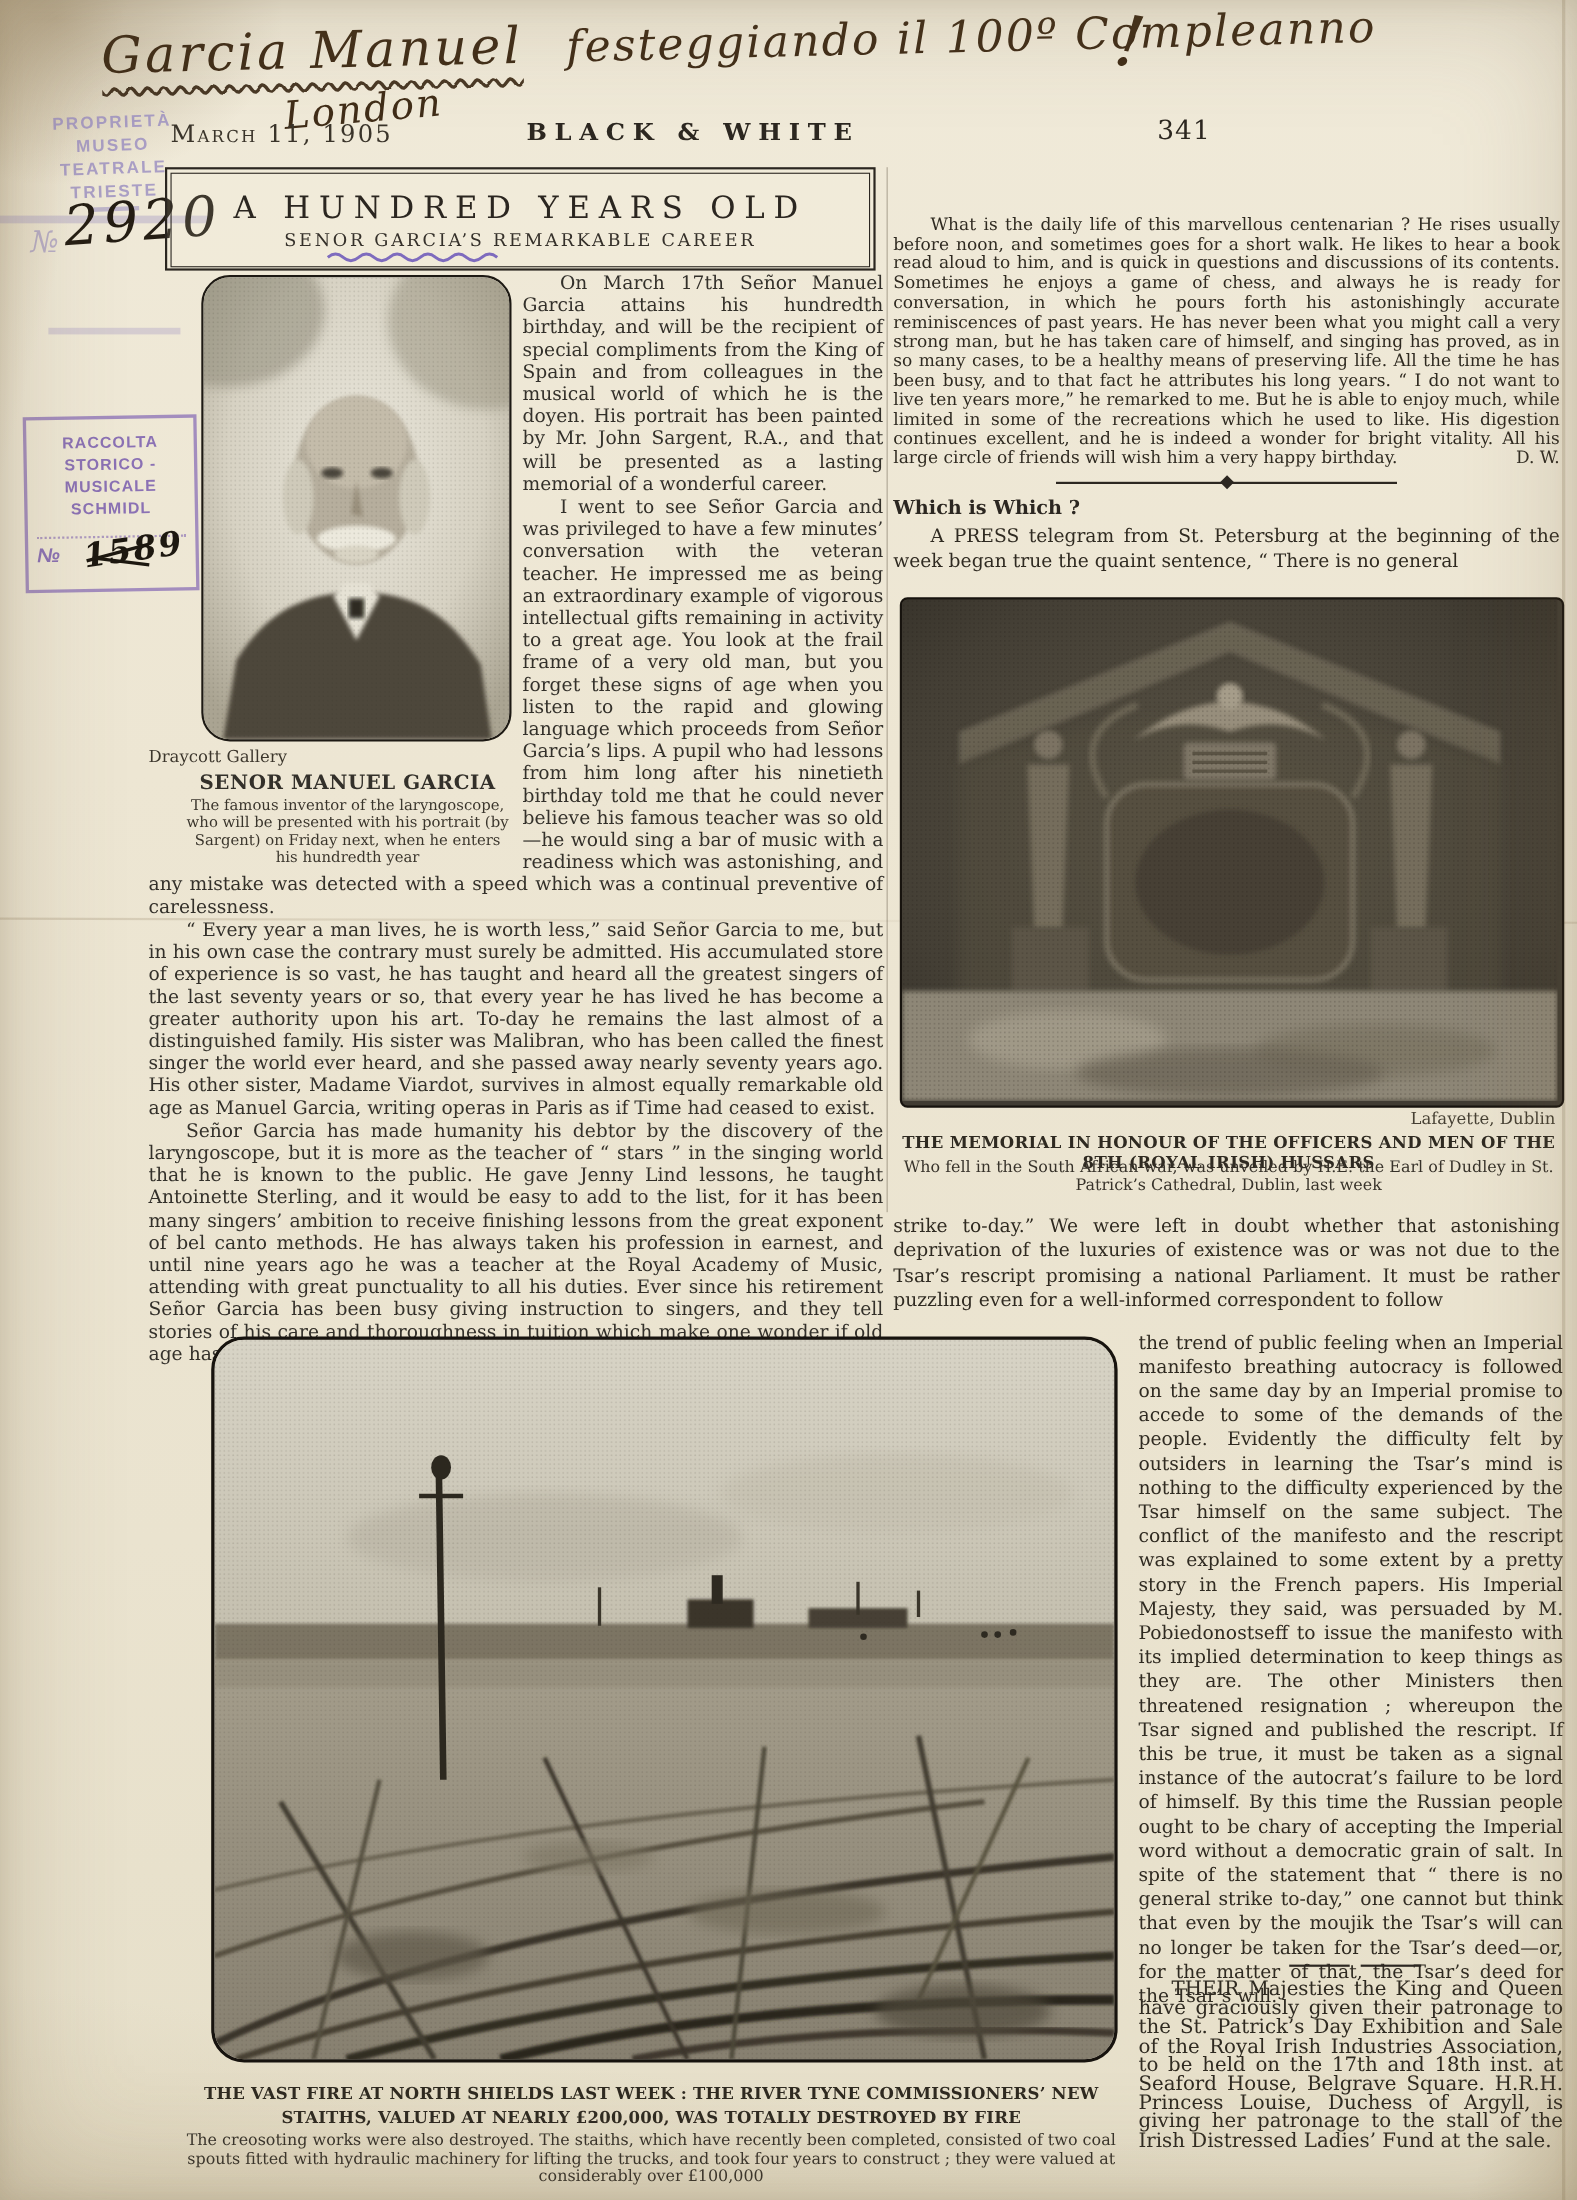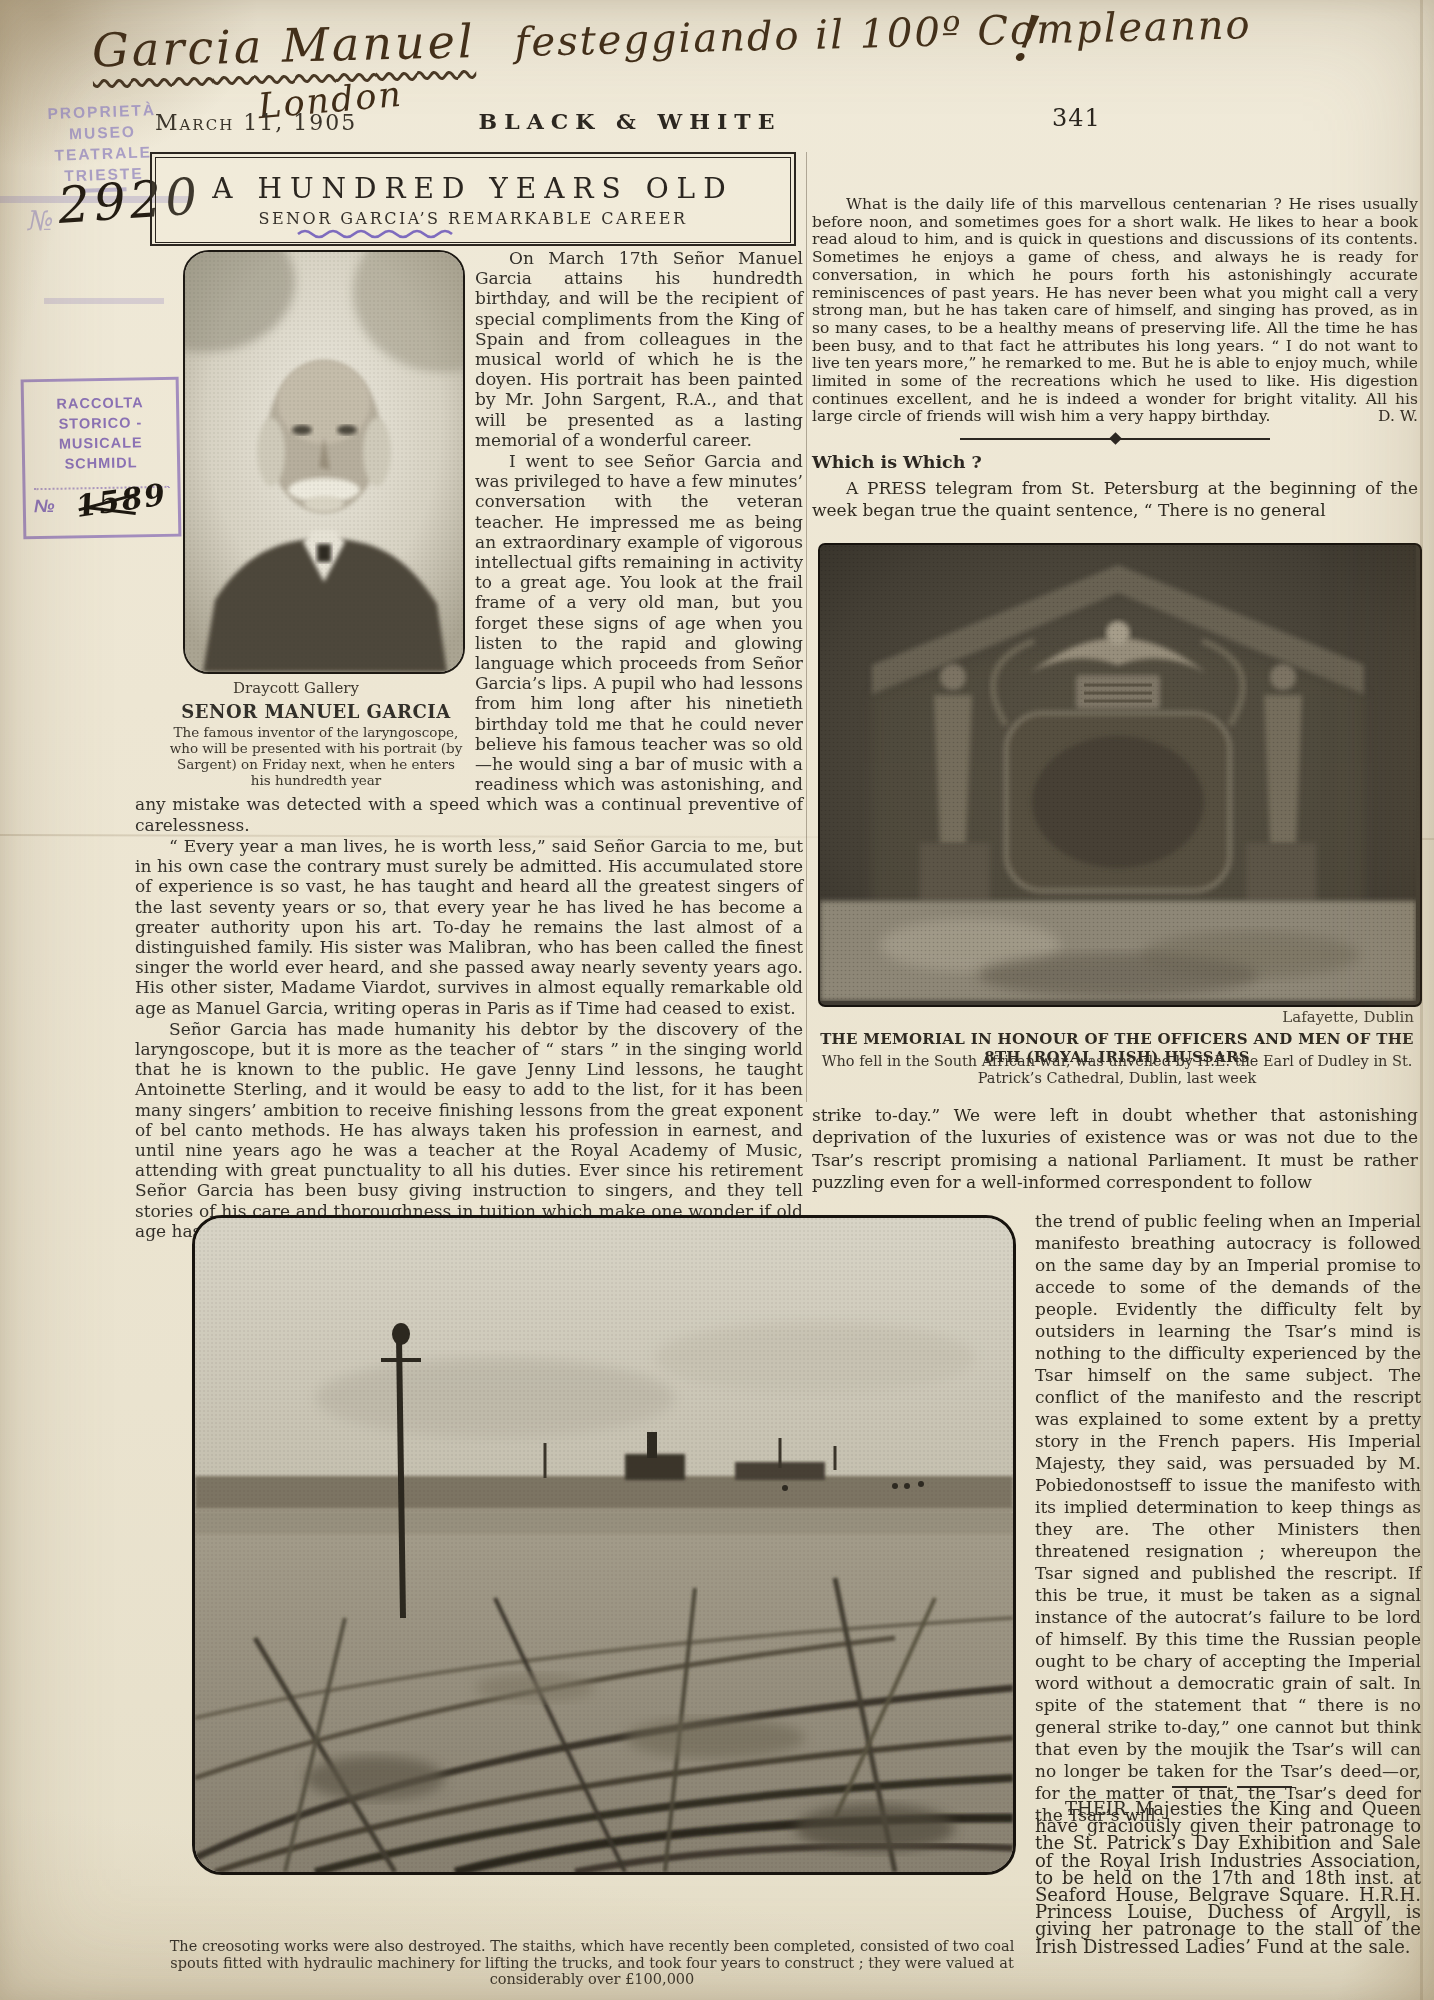--- a/index.html
+++ b/index.html
@@ -61,21 +61,21 @@
   .a-title{font-size:28px;letter-spacing:8px;font-weight:500;color:#2b2620;white-space:nowrap;}
   .a-sub{font-size:16px;letter-spacing:2.5px;margin-top:4px;color:#35302a;white-space:nowrap;}
   .sub-wavy{position:absolute;left:140px;bottom:3px;width:158px;height:10px;}
 
   
   .article{position:absolute;left:135px;top:248px;width:668px;font-size:17px;line-height:20.2px;text-align:justify;color:#33302a;}
   .article p{margin:0 0 1px;text-indent:34px;}
   .portrait-float{float:left;width:332px;margin:2px 8px 2px 0;}
   .photo-frame{border:2.5px solid #1d1913;border-radius:26px;overflow:hidden;background:#d8d4c7;}
   .portrait-frame{margin-left:48px;width:278px;height:420px;}
-  .p-credit{text-align:center;font-size:15px;margin:4px 10px 0 0;color:#3c362c;}
+  .p-credit{text-align:left;font-size:15px;margin:4px 10px 0 0;color:#3c362c;}
   .p-title{text-align:center;font-weight:bold;font-size:18px;margin:4px 0 0 30px;letter-spacing:.5px;}
   .p-cap{text-align:center;font-size:13.5px;line-height:16px;margin:2px 0 0 30px;color:#3a352c;}
 
   
   .justify{text-align:justify;}
   .rp1{position:absolute;left:812px;top:196px;width:606px;font-size:15.5px;line-height:17.7px;text-indent:34px;}
   .sig{display:block;text-align:right;margin-top:-17.7px;text-indent:0;}
   .divider1{position:absolute;left:960px;top:434px;width:310px;display:flex;align-items:center;}
   .divider1 .ln{flex:1;height:2px;background:#2c2721;}
   .divider1 .dia{width:9px;height:9px;background:#2c2721;transform:rotate(45deg);margin:0 -2px;}
@@ -324,14 +324,15 @@
       <path d="M500,370 L470,654" stroke="#4c4637" stroke-width="4" filter="url(#ff2)"></path>
       <path d="M640,360 L700,654" stroke="#433d30" stroke-width="5" filter="url(#ff2)"></path>
       <path d="M740,380 L640,600" stroke="#59523f" stroke-width="4" filter="url(#ff2)"></path>
       <ellipse cx="180" cy="560" rx="70" ry="22" fill="#5f594a" opacity=".7" filter="url(#ff1)"></ellipse>
       <ellipse cx="520" cy="520" rx="90" ry="20" fill="#6e6755" opacity=".6" filter="url(#ff1)"></ellipse>
       <ellipse cx="680" cy="610" rx="80" ry="24" fill="#514b3c" opacity=".7" filter="url(#ff1)"></ellipse>
       <ellipse cx="340" cy="470" rx="60" ry="14" fill="#7d7663" opacity=".6" filter="url(#ff1)"></ellipse>
       <rect width="818" height="654" fill="url(#ht3)"></rect>
     </svg>
   </div>
+  <div class="f-title">THE VAST FIRE AT NORTH SHIELDS LAST WEEK :  THE RIVER TYNE COMMISSIONERS’ NEW STAITHS, VALUED AT NEARLY £200,000, WAS TOTALLY DESTROYED BY FIRE</div>
   <div class="f-sub">The creosoting works were also destroyed.   The staiths, which have recently been completed, consisted of two coal spouts fitted with hydraulic machinery for lifting the trucks, and took four years to construct ; they were valued at considerably over £100,000</div>
 </div>
 
 </body></html>

